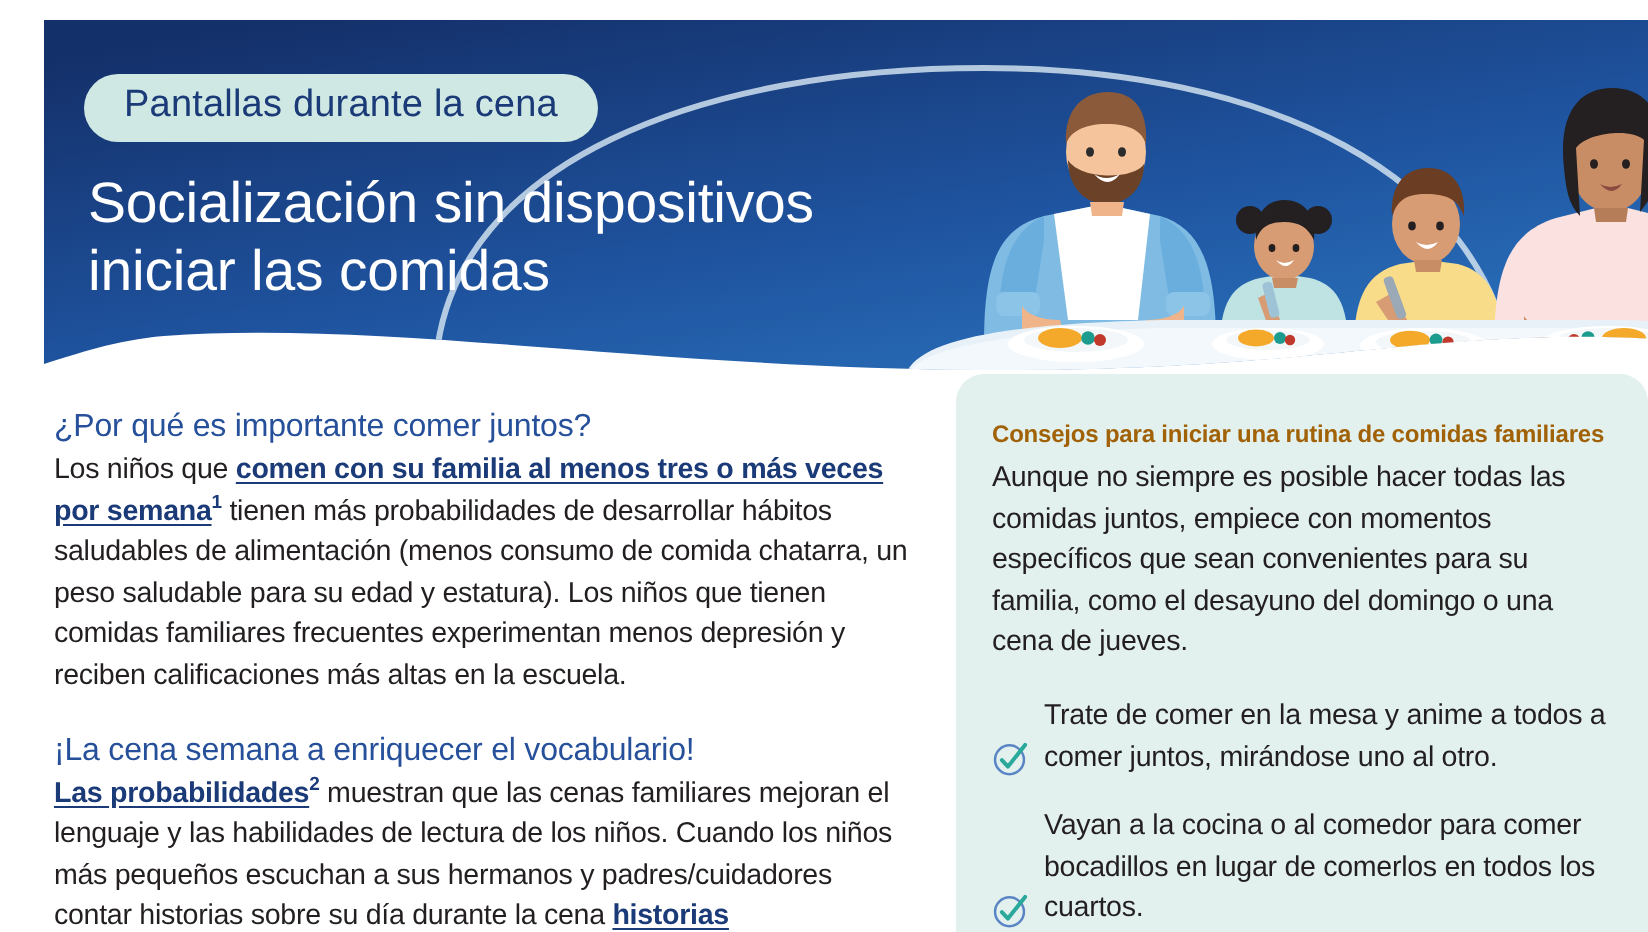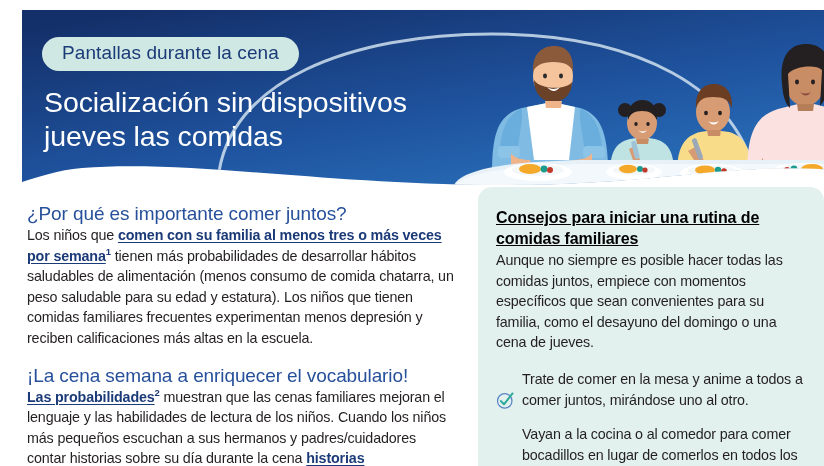--- a/index.html
+++ b/index.html
@@ -52,21 +52,21 @@
   .header-title .l2 { display: block; }
 
   
   .left-col {
     position: absolute;
     left: 27px; top: 203px;
     width: 428px;
   }
   .h-blue {
     color: #27509b;
-    font-size: 19px;
+    font-size: 16px;
     line-height: 21px;
     font-weight: 400;
     margin: 0 0 1px 0;
     letter-spacing: -0.1px;
   }
   .body-txt {
     color: #231f20;
     font-size: 14.3px;
     line-height: 20.6px;
     margin: 0;
@@ -91,26 +91,25 @@
   .right-panel {
     position: absolute;
     left: 478px; top: 187px;
     width: 346px; height: 279px;
     background: #e2f0ee;
     border-radius: 14px 14px 0 0;
     box-sizing: border-box;
     padding: 20px 18px 0 18px;
   }
   .panel-title {
-    color: #000000;
-    font-size: 16px;
+    color: #a16207;
+    font-size: 12px;
     line-height: 21px;
     margin: 0 0 1px 0;
     letter-spacing: -0.1px;
-    text-decoration: underline;
   }
   .panel-body {
     color: #231f20;
     font-size: 14.3px;
     line-height: 20.6px;
     margin: 0;
     letter-spacing: -0.15px;
   }
   .tips { margin-top: 16px; }
   .tip {
@@ -250,21 +249,21 @@
             <circle cx="765" cy="160" r="3" fill="#c0392b"></circle>
           </g>
         </g>
       </g>
     </svg>
 
     <div class="badge">Pantallas durante la cena</div>
 
     <div class="header-title">
       <span class="l1">Socialización sin dispositivos</span>
-      <span class="l2">jueves las comidas</span>
+      <span class="l2">iniciar las comidas</span>
     </div>
   </div>
 
   <div class="left-col">
 
     <h2 class="h-blue">¿Por qué es importante comer juntos?</h2>
 
     <p class="body-txt"><span>Los niños que </span><a class="lnk" href="#">comen con su familia al menos tres o más veces por semana</a><sup>1</sup><span> tienen más probabilidades de desarrollar hábitos saludables de alimentación (menos consumo de comida chatarra, un peso saludable para su edad y estatura). Los niños que tienen comidas familiares frecuentes experimentan menos depresión y reciben calificaciones más altas en la escuela.</span></p>
 
     <div class="gap"></div>

